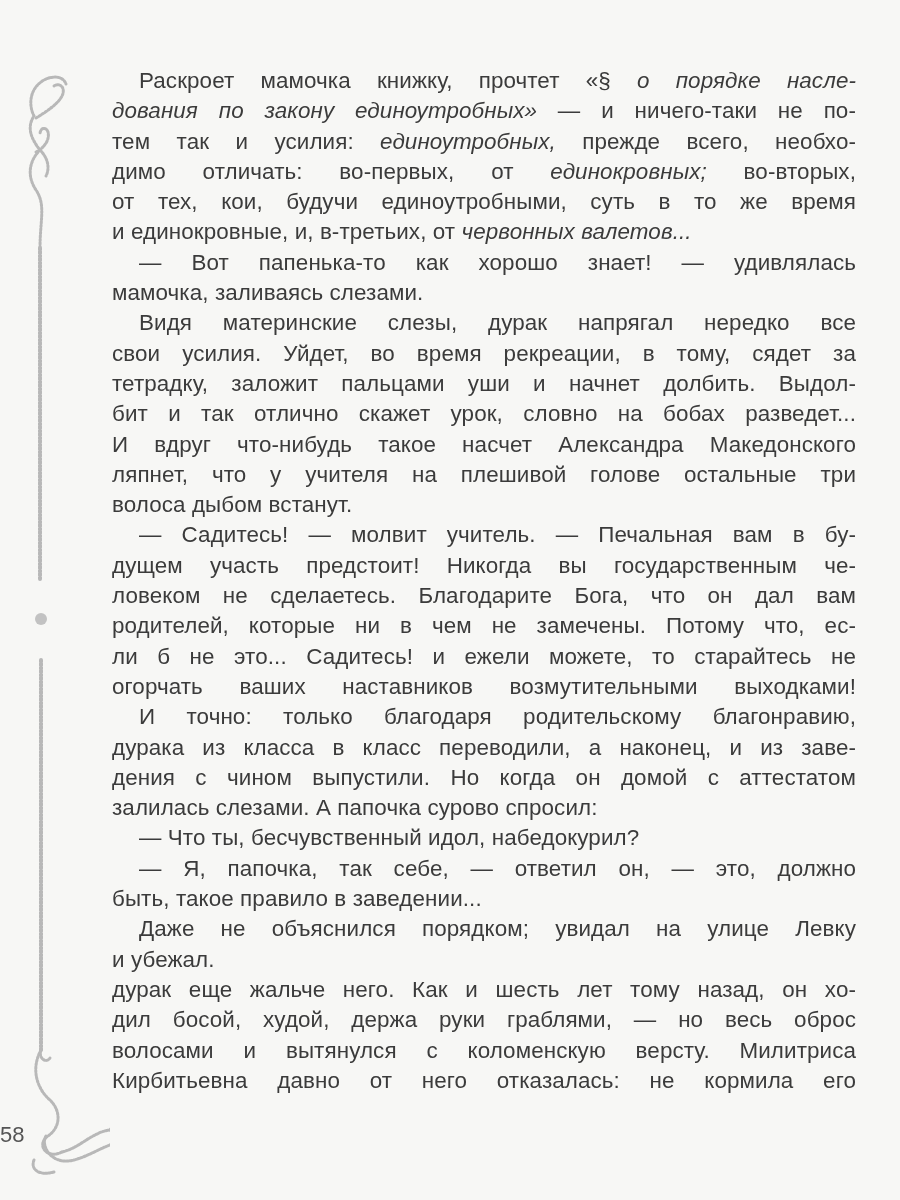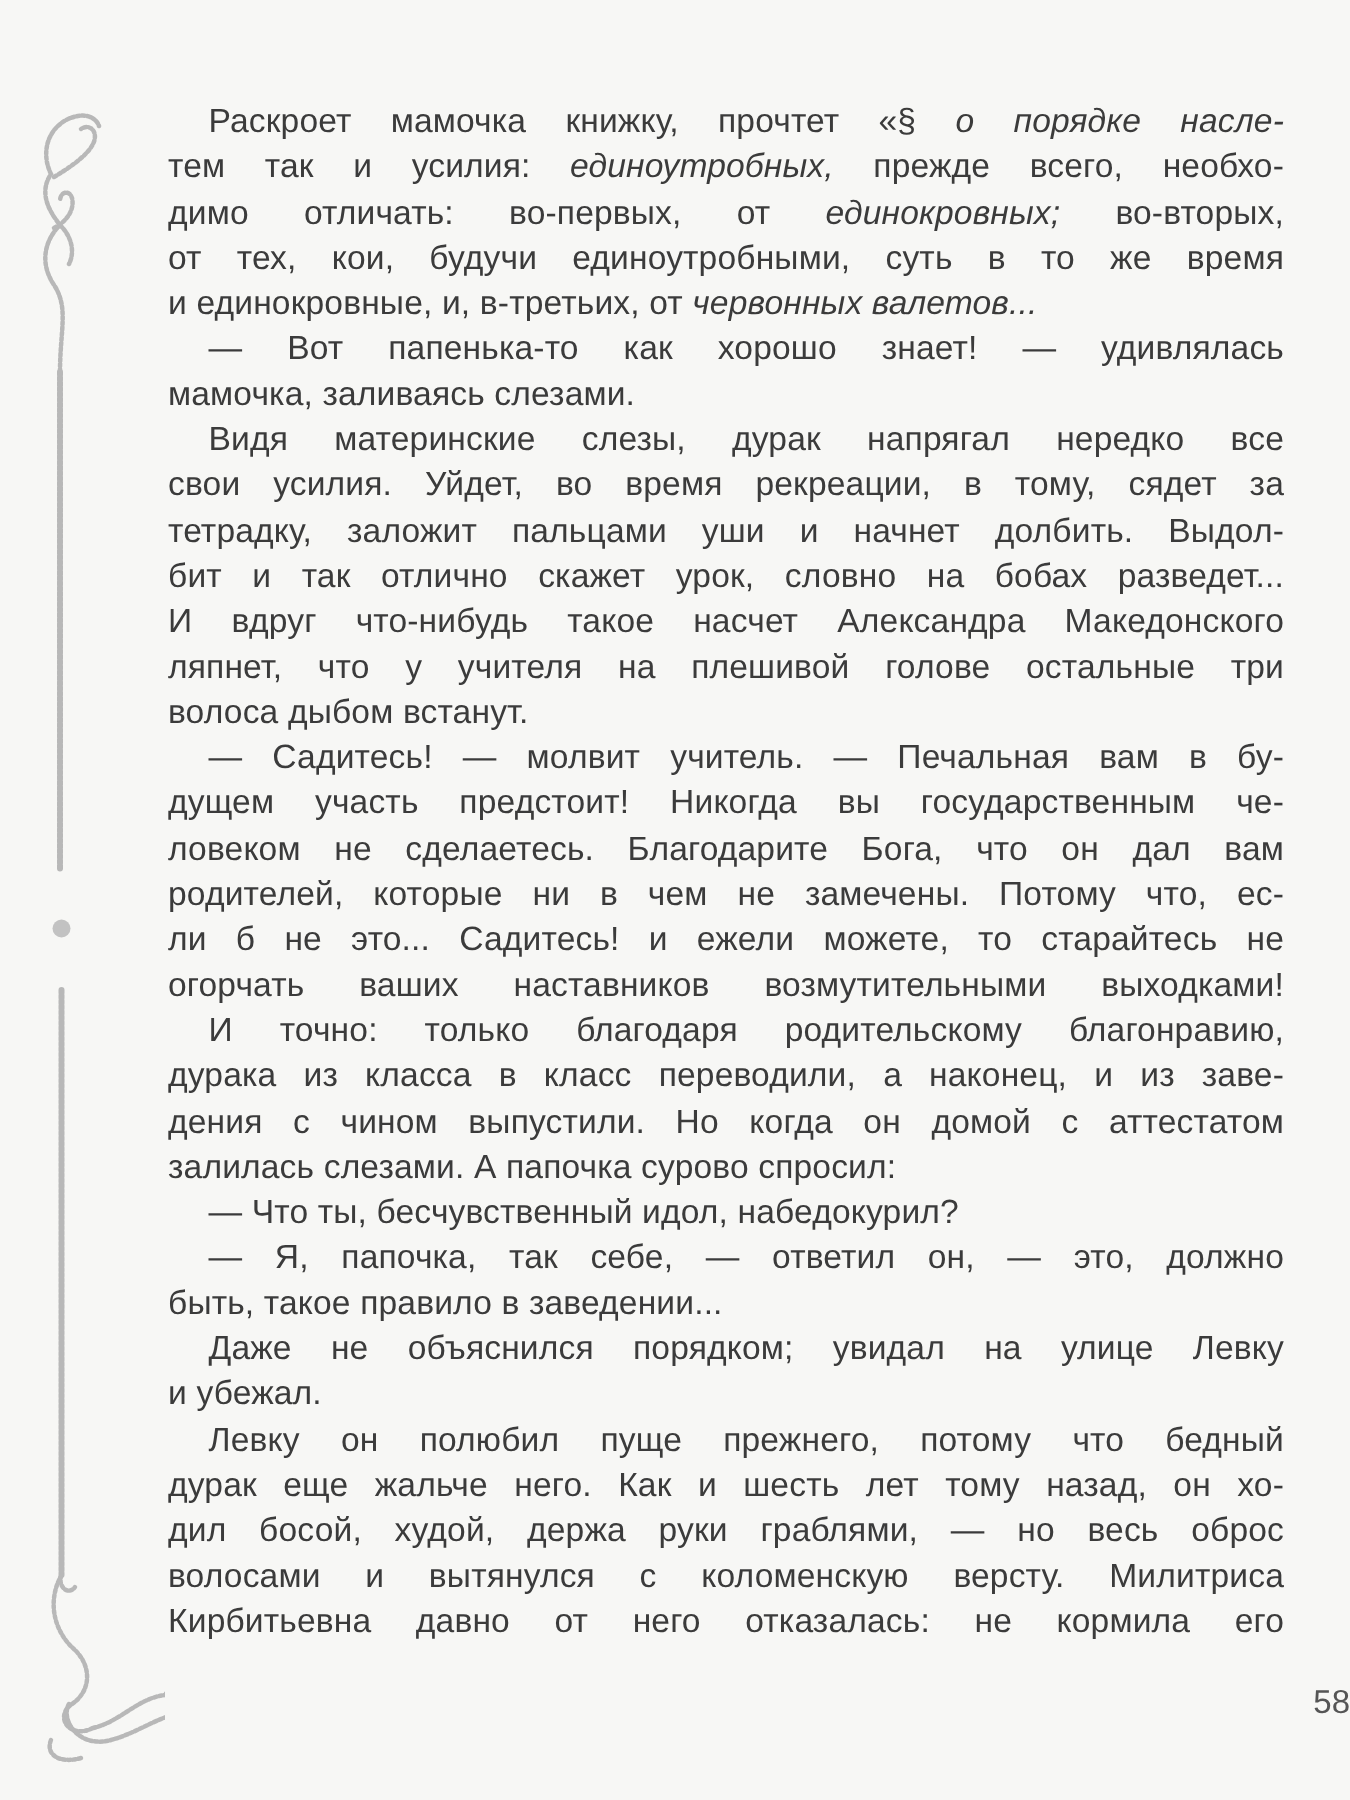--- a/index.html
+++ b/index.html
@@ -47,21 +47,21 @@
       padding-left: 27px;
     }
     .it {
       font-style: italic;
     }
     .page-number {
       position: absolute;
       left: 0;
       width: 900px;
       top: 1122px;
-      text-align: right;
+      text-align: left;
       font-size: 22px;
       color: #555;
     }
   </style>
 </head>
 <body>
 
 <div class="page">
 
   <svg class="border-ornament" viewBox="0 0 110 1200" xmlns="http://www.w3.org/2000/svg">
@@ -83,20 +83,21 @@
       <path d="M46 1136 C 40 1146, 52 1166, 74 1160 C 96 1154, 110 1140, 130 1142"></path>
       <path d="M62 1152 C 80 1148, 92 1132, 110 1130 C 126 1128, 140 1136, 150 1130"></path>
       <path d="M34 1160 C 30 1170, 40 1176, 54 1172"></path>
       <path d="M110 1130 C 118 1118, 132 1116, 140 1124 C 148 1132, 146 1142, 138 1146"></path>
       <path d="M150 1130 C 160 1120, 176 1118, 186 1126 C 194 1134, 190 1144, 182 1146"></path>
     </g>
   </svg>
 
   <div class="text-block" id="text-block">
       <div class="line indent"><span>Раскроет мамочка книжку, прочтет «§ </span><span class="it">о порядке насле-</span></div>
+      <div class="line"><span class="it">дования по закону единоутробных»</span><span> — и ничего-таки не по-</span></div>
       <div class="line"><span>тем так и усилия: </span><span class="it">единоутробных,</span><span> прежде всего, необхо-</span></div>
       <div class="line"><span>димо отличать: во-первых, от </span><span class="it">единокровных;</span><span> во-вторых,</span></div>
       <div class="line"><span>от тех, кои, будучи единоутробными, суть в то же время</span></div>
       <div class="line last"><span>и единокровные, и, в-третьих, от </span><span class="it">червонных валетов...</span></div>
       <div class="line indent"><span>— Вот папенька-то как хорошо знает! — удивлялась</span></div>
       <div class="line last"><span>мамочка, заливаясь слезами.</span></div>
       <div class="line indent"><span>Видя материнские слезы, дурак напрягал нередко все</span></div>
       <div class="line"><span>свои усилия. Уйдет, во время рекреации, в тому, сядет за</span></div>
       <div class="line"><span>тетрадку, заложит пальцами уши и начнет долбить. Выдол-</span></div>
       <div class="line"><span>бит и так отлично скажет урок, словно на бобах разведет...</span></div>
@@ -111,21 +112,20 @@
       <div class="line"><span>огорчать ваших наставников возмутительными выходками!</span></div>
       <div class="line indent"><span>И точно: только благодаря родительскому благонравию,</span></div>
       <div class="line"><span>дурака из класса в класс переводили, а наконец, и из заве-</span></div>
       <div class="line"><span>дения с чином выпустили. Но когда он домой с аттестатом</span></div>
       <div class="line last"><span>залилась слезами. А папочка сурово спросил:</span></div>
       <div class="line indent last"><span>— Что ты, бесчувственный идол, набедокурил?</span></div>
       <div class="line indent"><span>— Я, папочка, так себе, — ответил он, — это, должно</span></div>
       <div class="line last"><span>быть, такое правило в заведении...</span></div>
       <div class="line indent"><span>Даже не объяснился порядком; увидал на улице Левку</span></div>
       <div class="line last"><span>и убежал.</span></div>
-      <div class="line indent"><span>Левку он полюбил пуще прежнего, потому что бедный</span></div>
       <div class="line"><span>дурак еще жальче него. Как и шесть лет тому назад, он хо-</span></div>
       <div class="line"><span>дил босой, худой, держа руки граблями, — но весь оброс</span></div>
       <div class="line"><span>волосами и вытянулся с коломенскую версту. Милитриса</span></div>
       <div class="line"><span>Кирбитьевна давно от него отказалась: не кормила его</span></div>
     </div>
 
   <div class="page-number">58</div>
 </div>
 
 </body></html>

